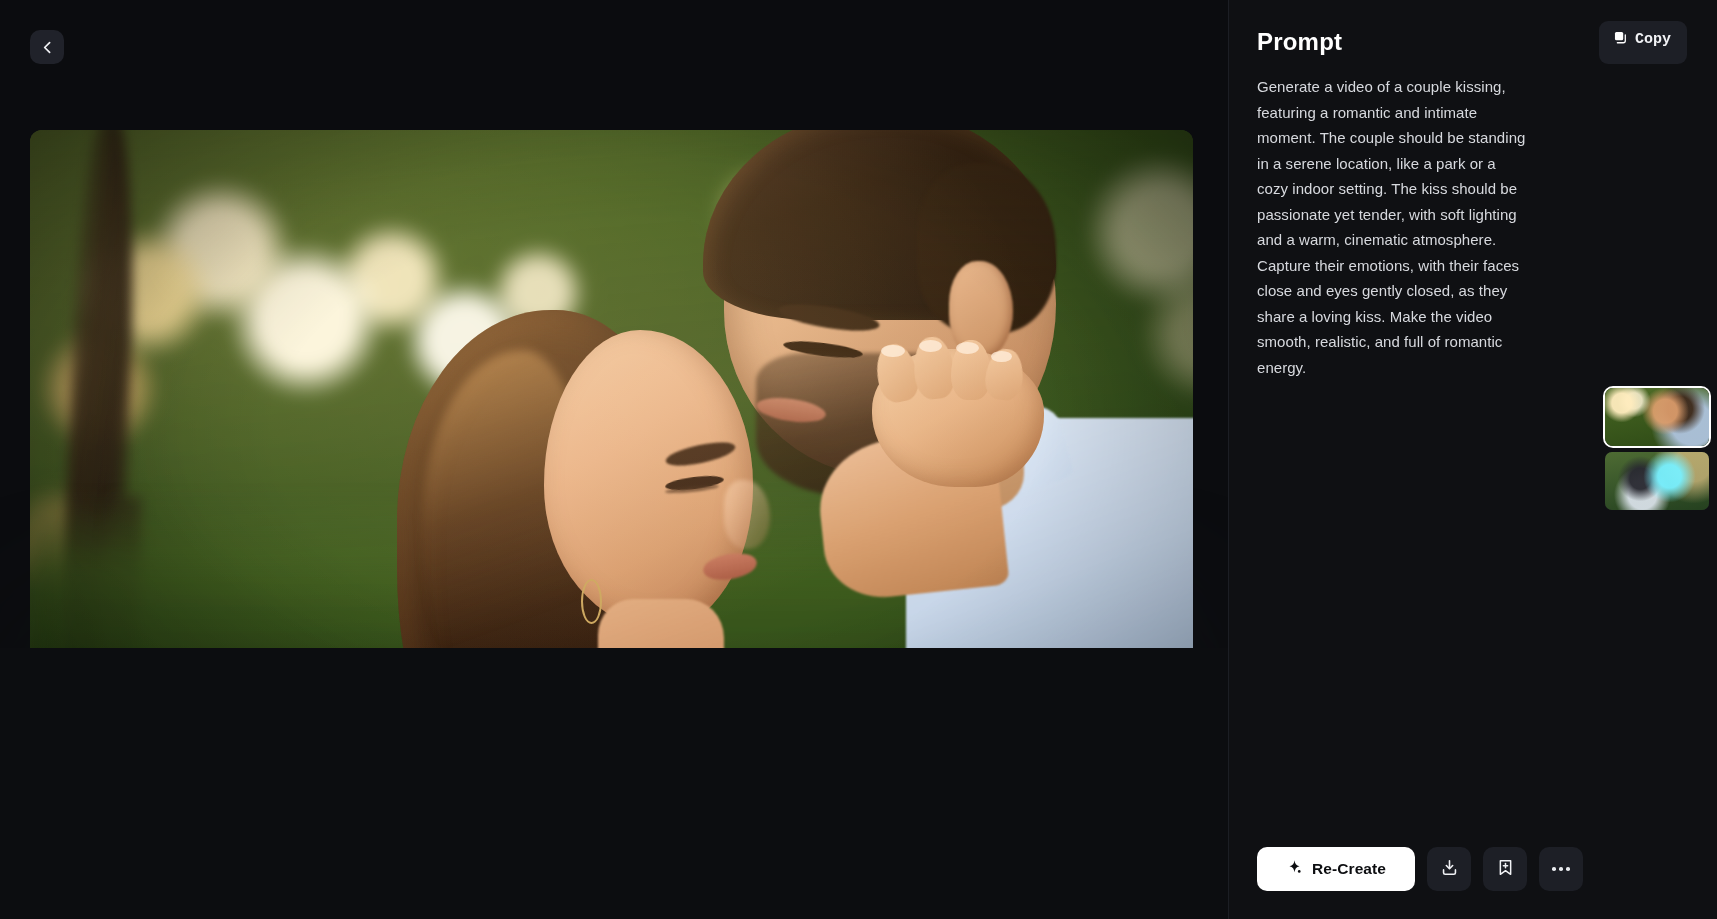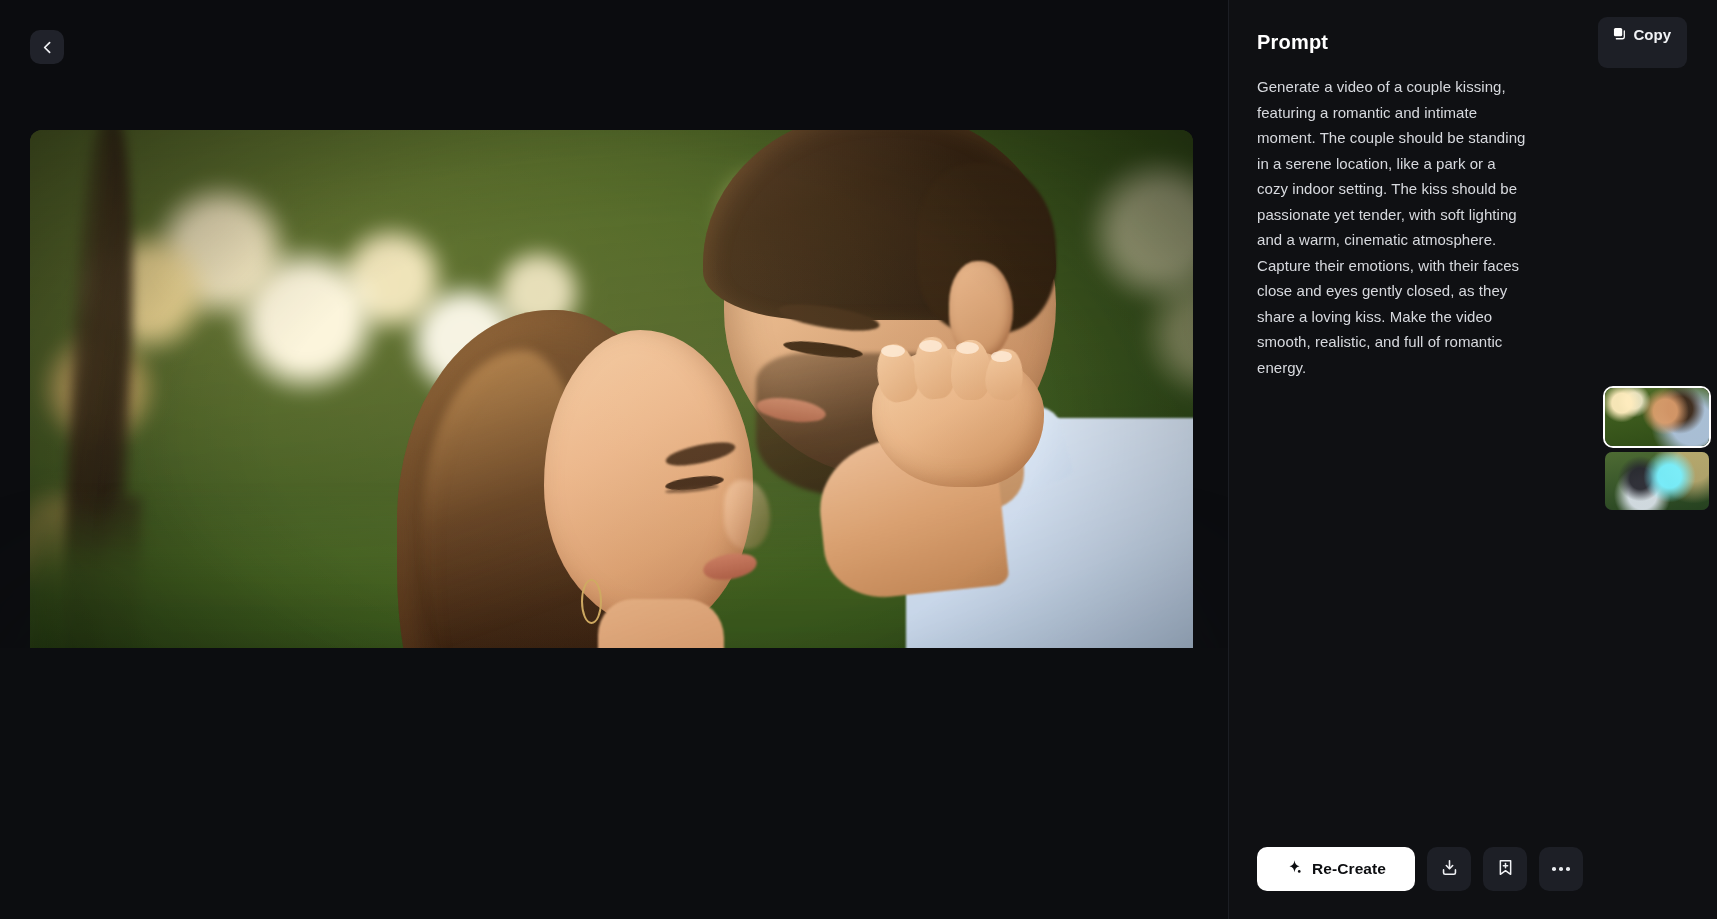--- a/index.html
+++ b/index.html
@@ -319,28 +319,28 @@
     background: #0f1013;
     border-left: 1px solid #1c1e24;
     padding: 0;
   }
   .panel-head {
     display:flex; align-items:center; justify-content: space-between;
     padding: 22px 30px 0 28px;
     height: 62px;
   }
   .panel-title {
-    color:#fff; font-size: 20px; font-weight: 700; letter-spacing: .2px;
+    color:#fff; font-size: 24px; font-weight: 700; letter-spacing: .2px;
   }
   .copy-btn {
     display:flex; align-items:center; gap: 7px;
     background:#1d1f26; border:none; cursor:pointer;
-    border-radius: 9px; padding: 9px 16px 24px 14px;
+    border-radius: 9px; padding: 9px 16px 14px 14px;
     color:#f2f3f6; font-size: 15px; font-weight: 600;
-    font-family:Liberation Sans, sans-serif;
+    font-family:Liberation Mono, monospace;
   }
 
   .prompt-text {
     padding: 12px 30px 0 28px;
     color:#d7d9de;
     font-size: 15px;
     line-height: 25.5px;
     letter-spacing: .05px;
     max-width: 330px;
   }

